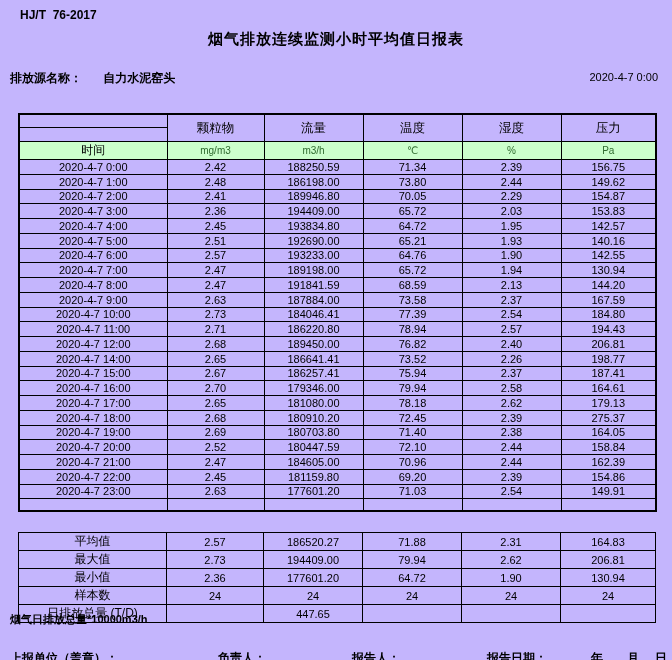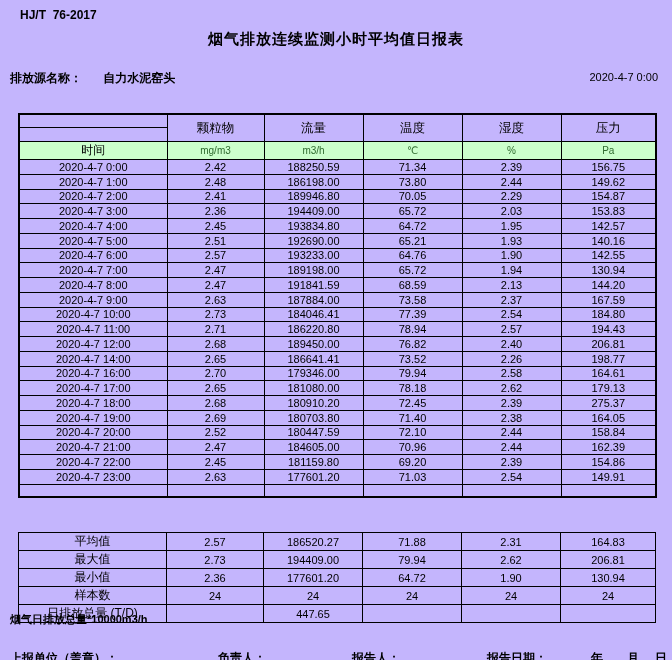--- a/index.html
+++ b/index.html
@@ -201,20 +201,28 @@
         </tr>
         <tr class="data-row">
           <td>2020-4-7 14:00</td>
           <td>2.65</td>
           <td>186641.41</td>
           <td>73.52</td>
           <td>2.26</td>
           <td>198.77</td>
         </tr>
         <tr class="data-row">
+          <td>2020-4-7 15:00</td>
+          <td>2.67</td>
+          <td>186257.41</td>
+          <td>75.94</td>
+          <td>2.37</td>
+          <td>187.41</td>
+        </tr>
+        <tr class="data-row">
           <td>2020-4-7 16:00</td>
           <td>2.70</td>
           <td>179346.00</td>
           <td>79.94</td>
           <td>2.58</td>
           <td>164.61</td>
         </tr>
         <tr class="data-row">
           <td>2020-4-7 17:00</td>
           <td>2.65</td>

